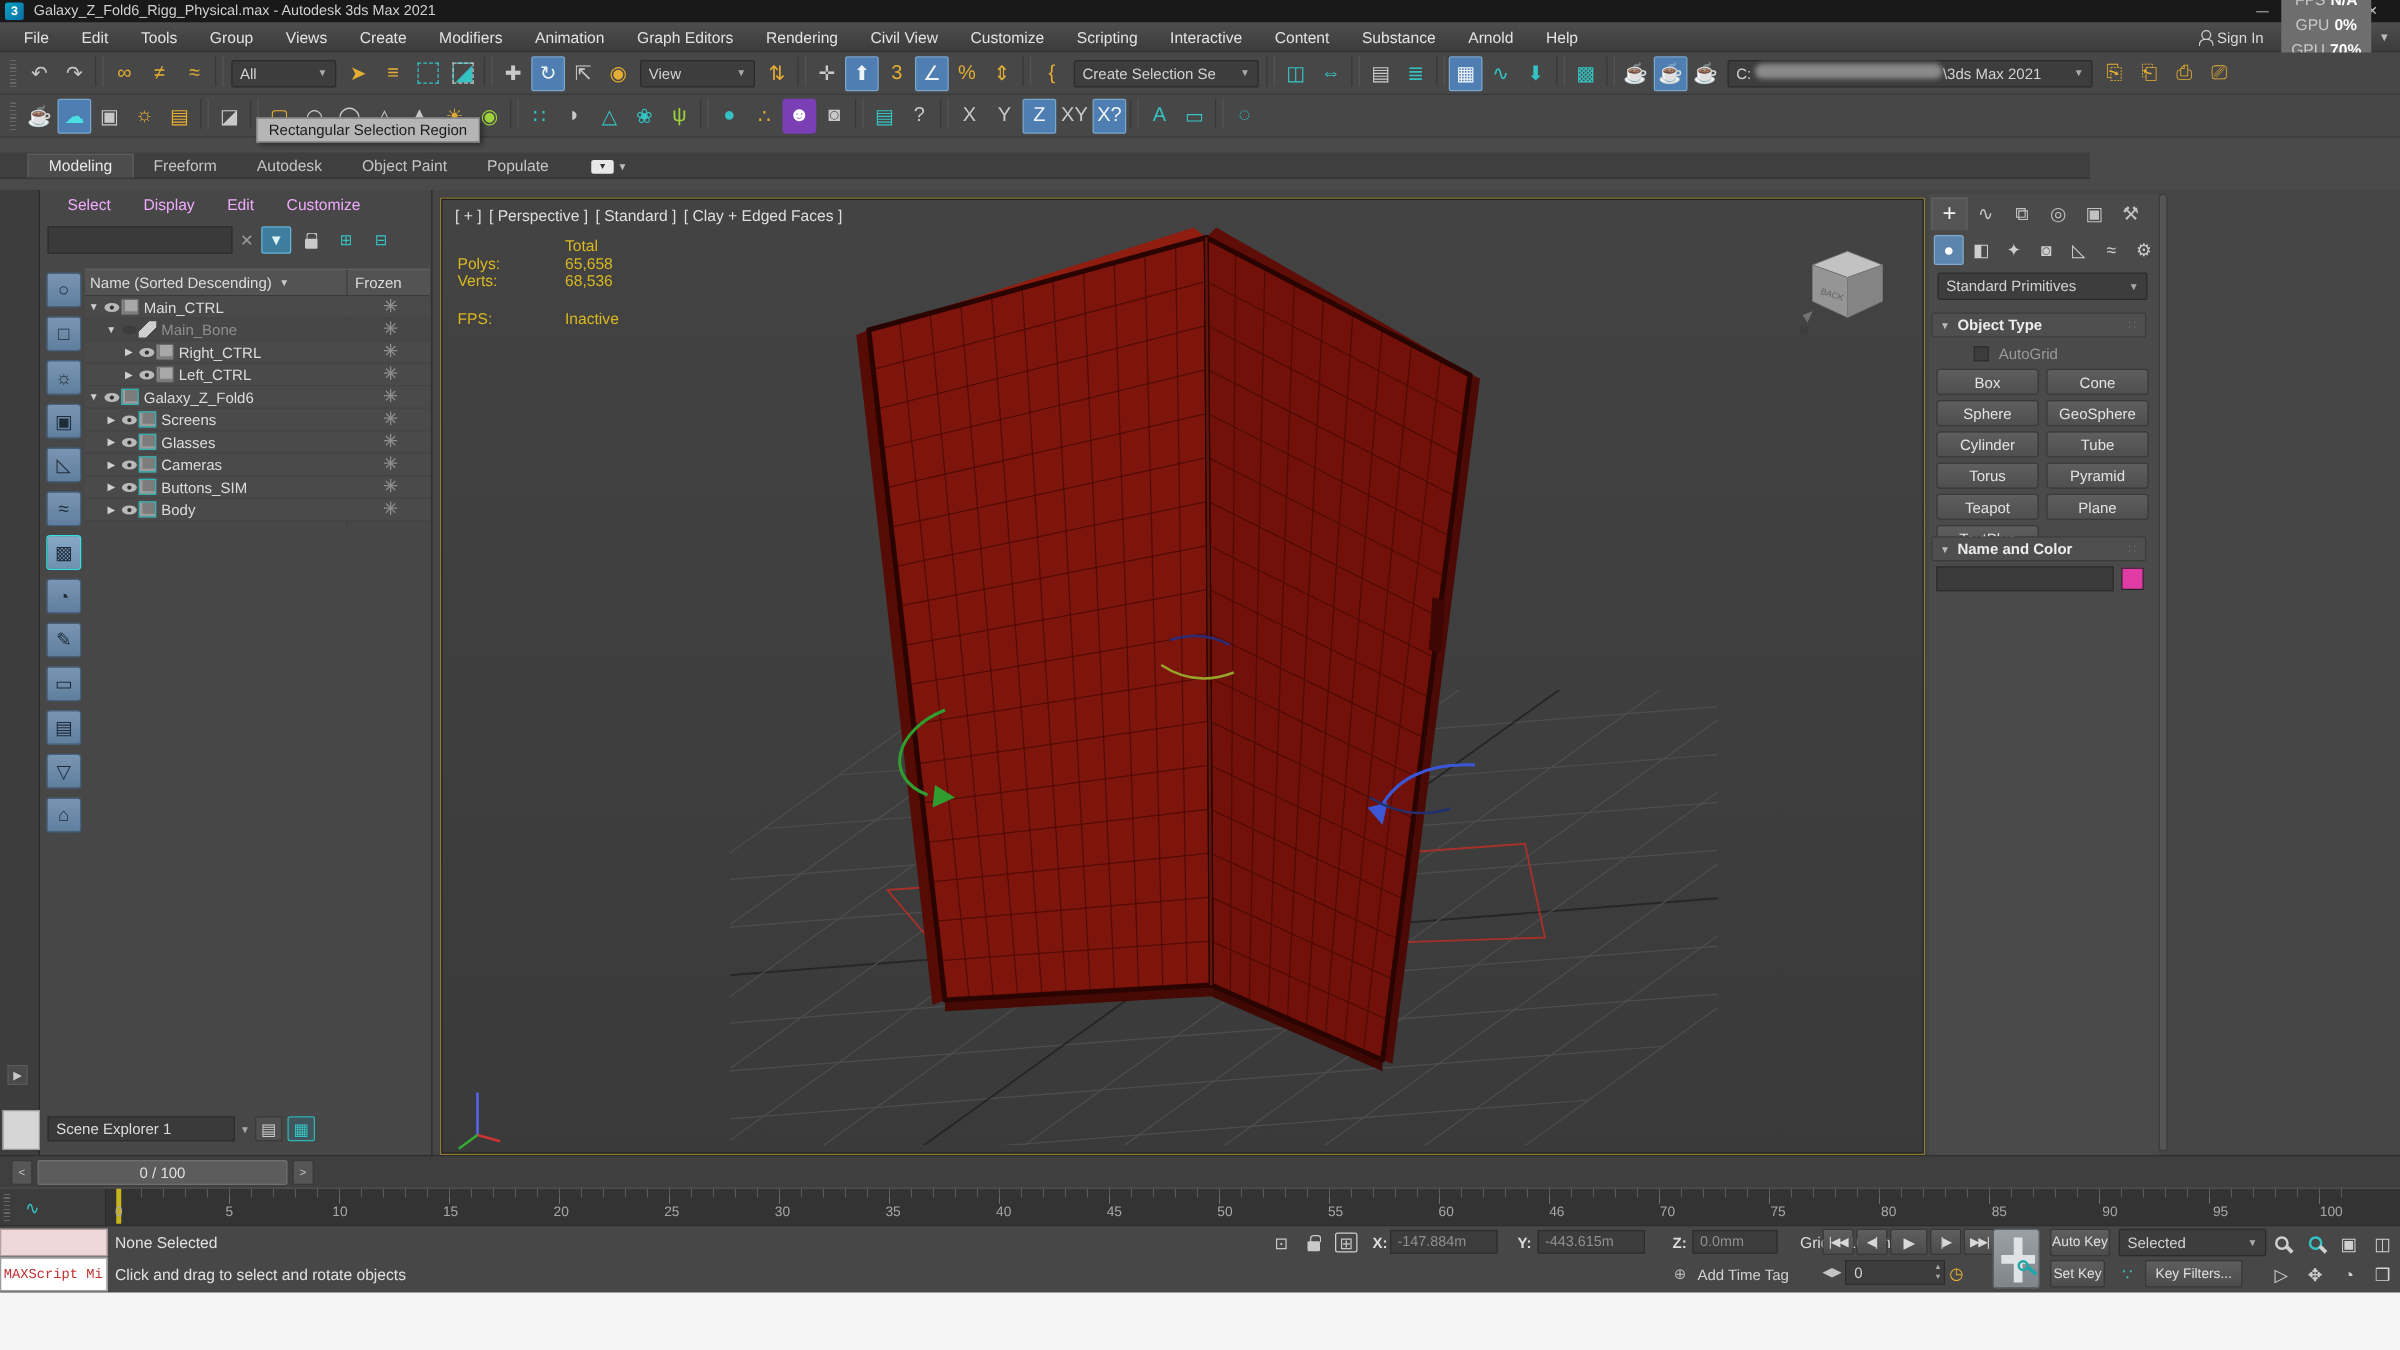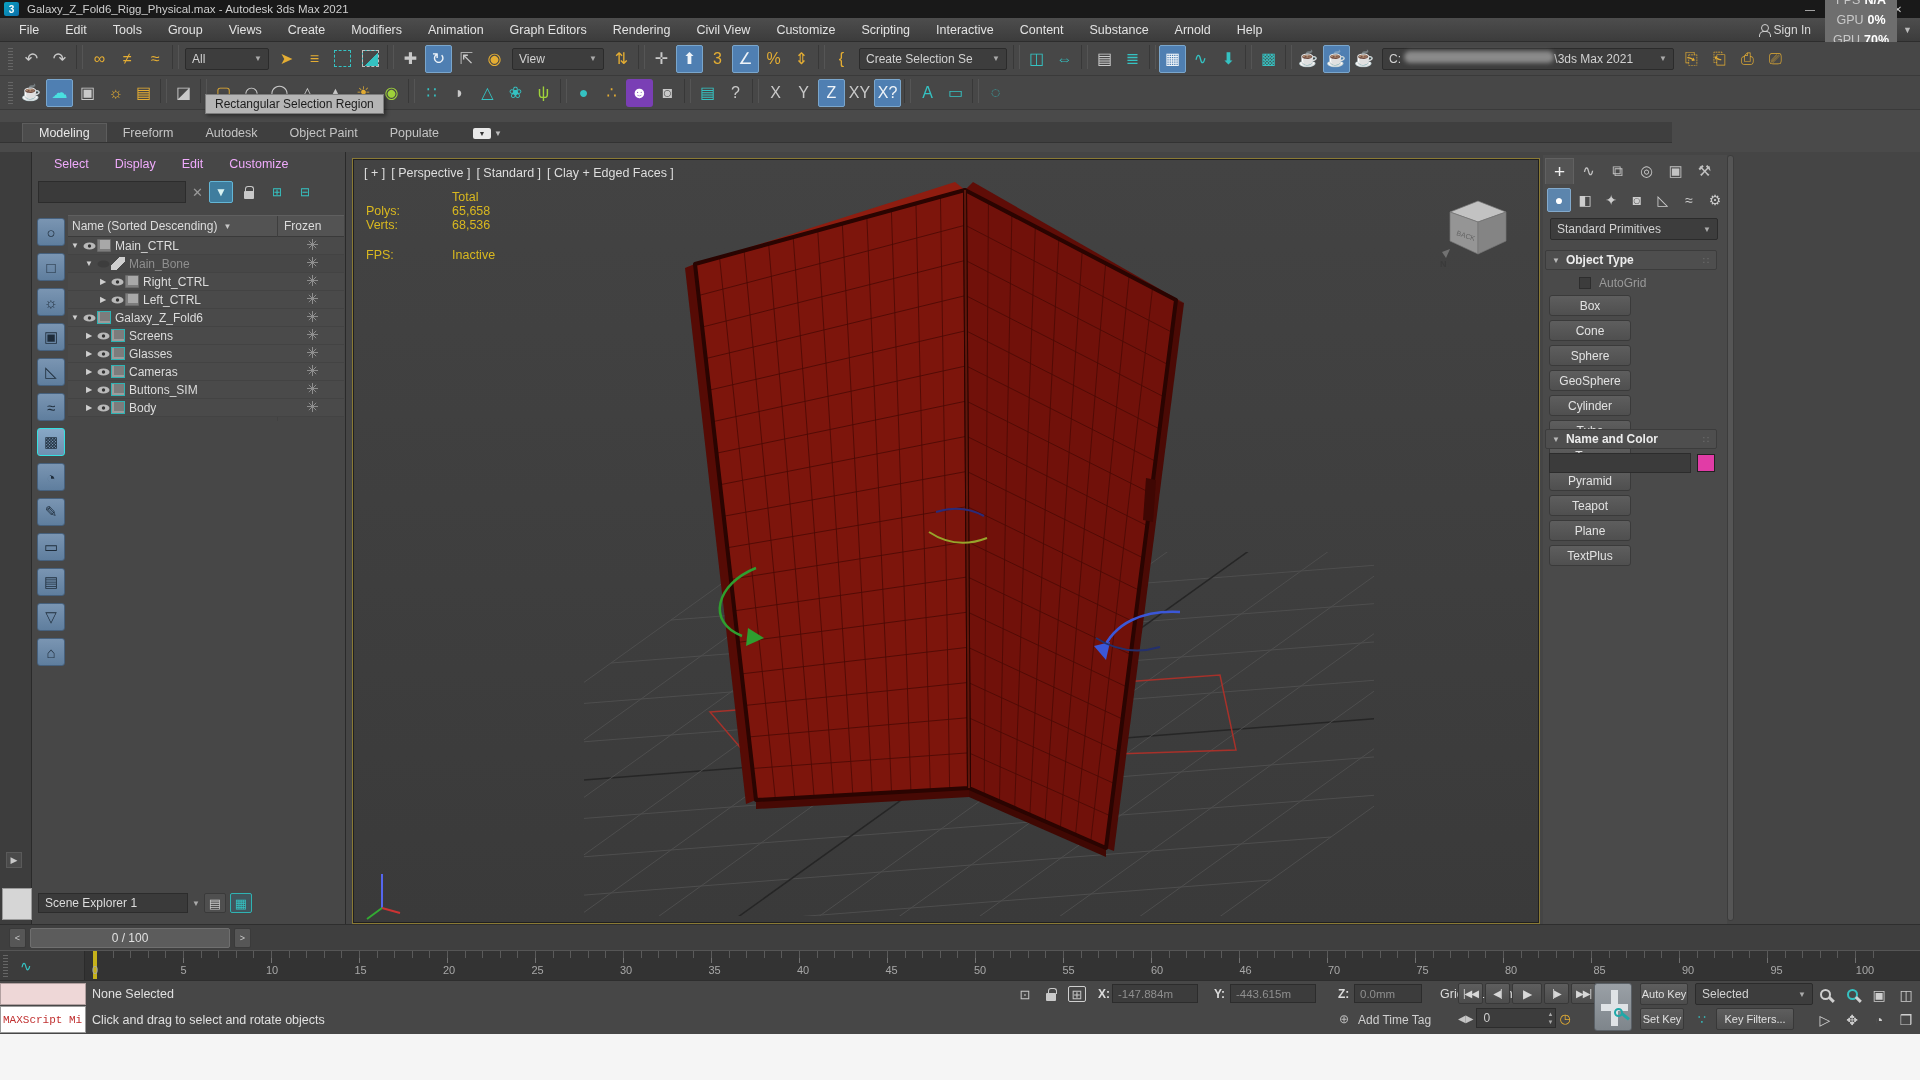--- a/index.html
+++ b/index.html
@@ -124,21 +124,21 @@
   #cp-cats{position:absolute;left:4px;top:33px;display:flex;gap:2px;}
   .cpcat{width:24px;height:24px;display:flex;align-items:center;justify-content:center;color:#cdcdcd;font-size:14px;border-radius:2px;}
   .cpcat.active{background:#568;background:#5c85ad;border:1px solid #83aacc;color:#fff;}
   #cp-dd{position:absolute;left:4px;top:63px;width:168px;}
   .rollout{position:absolute;left:2px;width:172px;background:#4e4e4e;border:1px solid #3c3c3c;border-radius:2px;height:20px;display:flex;align-items:center;padding:0 6px;gap:6px;}
   .rollout .rar{font-size:8px;color:#b9b9b9;}
   .rollout .rtitle{font-weight:bold;color:#ececec;font-size:12px;}
   .rollout .grips{margin-left:auto;color:#6e6e6e;font-size:10px;letter-spacing:1px;}
   #autogrid{position:absolute;left:36px;top:121px;display:flex;align-items:center;gap:8px;color:#9a9a9a;}
   #autogrid .cb{width:12px;height:12px;background:#3c3c3c;border:1px solid #2d2d2d;}
-  #ot-buttons{position:absolute;left:6px;top:140px;width:172px;display:flex;flex-wrap:wrap;gap:4px 6px;flex-direction:column;}
+  #ot-buttons{position:absolute;left:6px;top:140px;width:172px;display:flex;flex-wrap:wrap;gap:4px 6px;}
   .obtn{width:82px;height:21px;background:linear-gradient(#5e5e5e,#4f4f4f);border:1px solid #3a3a3a;border-radius:3px;color:#e2e2e2;font-size:12px;display:flex;align-items:center;justify-content:center;}
   #nc-field{position:absolute;left:6px;top:298px;width:172px;display:flex;align-items:center;gap:6px;}
   #objname{width:142px;height:20px;background:#3b3b3b;border:1px solid #2c2c2c;}
   #ncswatch{width:18px;height:18px;border:1px solid #222;}
   #cp-scroll{position:absolute;left:1727px;top:3px;width:7px;height:766px;background:#555;border:1px solid #3c3c3c;border-radius:3px;}
 
   
   #sliderrow{position:absolute;left:0;top:924px;width:1920px;height:26px;background:#3f3f3f;border-top:1px solid #2e2e2e;display:flex;align-items:center;}
   .tsbtn{width:17px;height:20px;background:#565656;border:1px solid #3a3a3a;border-radius:2px;color:#ccc;font-size:9px;display:flex;align-items:center;justify-content:center;margin-left:9px;}
   #tsthumb{width:200px;height:20px;background:#5c5c5c;border:1px solid #6f6f6f;border-radius:2px;color:#e0e0e0;display:flex;align-items:center;justify-content:center;margin-left:4px;font-size:12px;}

